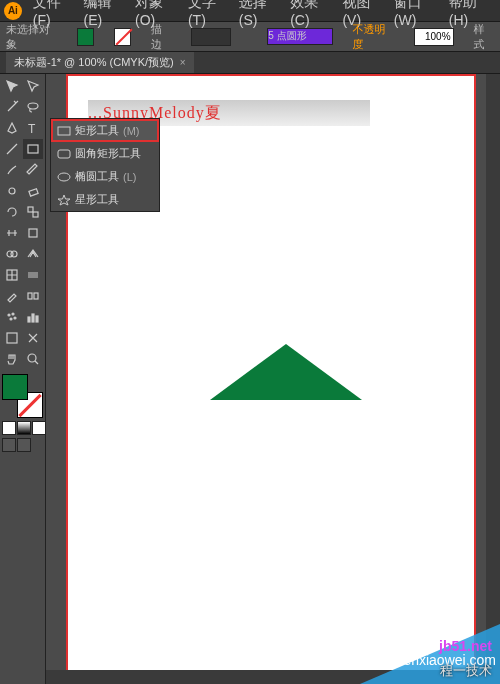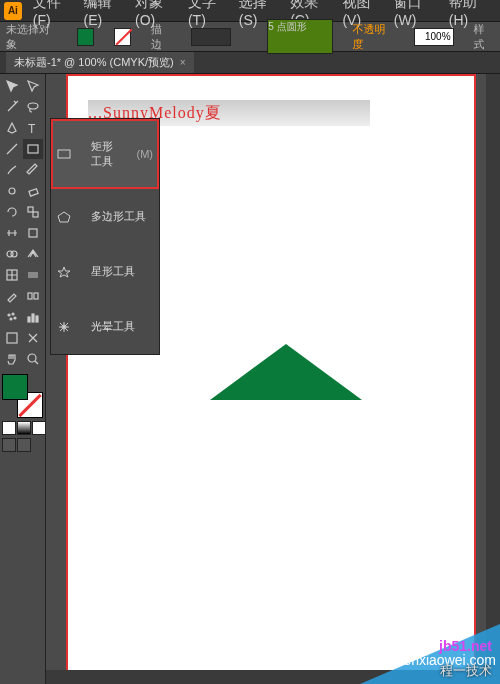--- a/index.html
+++ b/index.html
@@ -1,27 +1,27 @@
 <!DOCTYPE html>
 <html><head>
 <meta charset="utf-8">
 <style>
   * { margin: 0; padding: 0; box-sizing: border-box; font-family: "Microsoft YaHei", sans-serif; }
   body { width: 500px; height: 684px; background: #323232; overflow: hidden; position: relative; }
   .menubar { height: 22px; background: #323232; display: flex; align-items: center; padding: 0 4px; border-bottom: 1px solid #1a1a1a; }
-  .app-icon { width: 20px; height: 18px; background: #ff9a00; color: #3a1f00; font-weight: bold; font-size: 10px; display: flex; align-items: center; justify-content: center; border-radius: 3px; margin-right: 6px; }
+  .app-icon { width: 20px; height: 18px; background: #ff9a00; color: #3a1f00; font-weight: bold; font-size: 10px; display: flex; align-items: center; justify-content: center; border-radius: 9px; margin-right: 6px; }
   .menu-item { color: #ccc; font-size: 14px; padding: 0 5px; cursor: default; }
   .options-bar { height: 30px; background: #4a4a4a; display: flex; align-items: center; padding: 0 6px; gap: 20px; border-bottom: 1px solid #1a1a1a; }
   .opt-label { color: #bbb; font-size: 11px; }
   .swatch { width: 18px; height: 18px; border: 1px solid #222; }
   .fill-swatch { background: #0a7a3a; }
   .stroke-swatch { background: #fff; position: relative; }
   .stroke-swatch::after { content: ""; position: absolute; left: -2px; top: 7px; width: 22px; height: 2px; background: #e33; transform: rotate(-45deg); }
   .opt-input { width: 40px; height: 18px; background: #333; border: 1px solid #222; color: #ccc; font-size: 10px; padding: 0 2px; }
-  .opt-sel { width: 70px; height: 35px; background: #4d7c0f; border: 1px solid #222; color: #ccc; font-size: 10px; margin-left: 16px; }
+  .opt-sel { width: 70px; height: 17px; background: #6d28d9; border: 1px solid #222; color: #ccc; font-size: 10px; margin-left: 16px; }
   .opacity-input { width: 40px; height: 18px; background: #fff; border: 1px solid #222; font-size: 10px; text-align: right; padding-right: 2px; }
   .tabbar { height: 22px; background: #383838; display: flex; align-items: flex-end; padding-left: 6px; border-bottom: 1px solid #1a1a1a; }
   .doc-tab { color: #ddd; font-size: 11px; padding: 3px 8px; background: #4a4a4a; display: flex; align-items: center; gap: 6px; }
   .tab-close { font-size: 10px; color: #aaa; }
   .workspace { position: absolute; top: 74px; left: 0; right: 0; bottom: 0; display: flex; }
   .toolbar { width: 46px; background: #4a4a4a; border-right: 1px solid #222; display: flex; flex-wrap: wrap; align-content: flex-start; padding: 2px; gap: 1px; }
   .tool { width: 20px; height: 20px; display: flex; align-items: center; justify-content: center; color: #ccc; font-size: 12px; cursor: pointer; }
   .tool.active { background: #333; }
   .tool svg { width: 14px; height: 14px; stroke: #ccc; fill: none; stroke-width: 1.2; }
   .color-block { width: 44px; height: 44px; position: relative; margin-top: 4px; }
@@ -29,21 +29,21 @@
   .cb-stroke { position: absolute; width: 26px; height: 26px; background: #fff; border: 1px solid #000; bottom: 0; right: 0; }
   .cb-stroke::after { content: ""; position: absolute; left: -3px; top: 11px; width: 30px; height: 3px; background: #e33; transform: rotate(-45deg); }
   .mini-row { display: flex; width: 44px; gap: 1px; margin-top: 2px; }
   .mini { width: 14px; height: 14px; border: 1px solid #222; }
   .canvas-wrap { flex: 1; background: #4b4b4b; position: relative; }
   .artboard { position: absolute; left: 20px; top: 0; width: 410px; height: 600px; background: #fff; border: 2px solid #e03030; padding-left: 28px; }
   .banner { position: absolute; top: 24px; left: 20px; width: 282px; height: 26px; background: linear-gradient(#ccc, #eee); }
   .banner-txt { position: absolute; top: 24px; left: 20px; width: 300px; color: #e03030; font-size: 16px; line-height: 26px; letter-spacing: 1px; white-space: nowrap; overflow: hidden; font-family: serif; }
   .triangle { position: absolute; left: 142px; top: 268px; width: 0; height: 0; border-left: 76px solid transparent; border-right: 76px solid transparent; border-bottom: 56px solid #0a7a3a; }
   .flyout { position: absolute; left: 50px; top: 118px; width: 110px; background: #4a4a4a; border: 1px solid #222; z-index: 20; }
-  .fly-item { display: flex; align-items: center; gap: 20px; padding: 20px 6px; color: #ddd; font-size: 11px; cursor: pointer; }
+  .fly-item { display: flex; align-items: center; gap: 4px; padding: 4px 6px; color: #ddd; font-size: 11px; cursor: pointer; }
   .fly-item.sel { background: #565656; }
   .fly-item.hl { outline: 2px solid #e03030; outline-offset: -2px; }
   .fly-icon { width: 14px; height: 12px; display: flex; align-items: center; justify-content: center; }
   .fly-icon svg { width: 14px; height: 12px; stroke: #ccc; fill: none; stroke-width: 1; }
   .fly-key { color: #aaa; }
   .watermark { position: absolute; right: 0; bottom: 0; width: 160px; height: 70px; pointer-events: none; }
   .wm-tri { position: absolute; right: 0; bottom: 0; width: 0; height: 0; border-right: 140px solid #2aa0e0; border-top: 60px solid transparent; opacity: 0.85; }
   .wm-txt1 { position: absolute; right: 8px; bottom: 30px; color: #d946ef; font-size: 14px; font-weight: bold; }
   .wm-txt2 { position: absolute; right: 4px; bottom: 16px; color: #fff; font-size: 14px; }
   .wm-txt3 { position: absolute; right: 8px; bottom: 4px; color: #e0e0e0; font-size: 13px; text-shadow: 0 0 3px #000; }
@@ -279,35 +279,35 @@
         <svg viewBox="0 0 14 12">
           <rect x="1" y="2" width="12" height="8"></rect>
         </svg>
       </span>
     <span>矩形工具</span>
     <span class="fly-key">(M)</span>
   </div>
   <div class="fly-item">
     <span class="fly-icon">
         <svg viewBox="0 0 14 12">
-          <polygon points="7,1 13,5 11,11 3,11 1,5"></polygon>
+          <rect x="1" y="2" width="12" height="8" rx="2"></rect>
         </svg>
       </span>
-    <span>多边形工具</span>
+    <span>圆角矩形工具</span>
+  </div>
+  <div class="fly-item">
+    <span class="fly-icon">
+        <svg viewBox="0 0 14 12">
+          <ellipse cx="7" cy="6" rx="6" ry="4"></ellipse>
+        </svg>
+      </span>
+    <span>椭圆工具</span>
+    <span class="fly-key">(L)</span>
   </div>
   <div class="fly-item">
     <span class="fly-icon">
         <svg viewBox="0 0 14 12">
           <polygon points="7,1 8.5,5 13,5 9.5,7.5 11,11 7,9 3,11 4.5,7.5 1,5 5.5,5"></polygon>
         </svg>
       </span>
     <span>星形工具</span>
   </div>
-  <div class="fly-item">
-    <span class="fly-icon">
-        <svg viewBox="0 0 14 12">
-          <circle cx="7" cy="6" r="2"></circle>
-          <path d="M7 1 L7 11 M2 6 L12 6 M3 2 L11 10 M11 2 L3 10"></path>
-        </svg>
-      </span>
-    <span>光晕工具</span>
-  </div>
 </div>
 
 </body></html>

